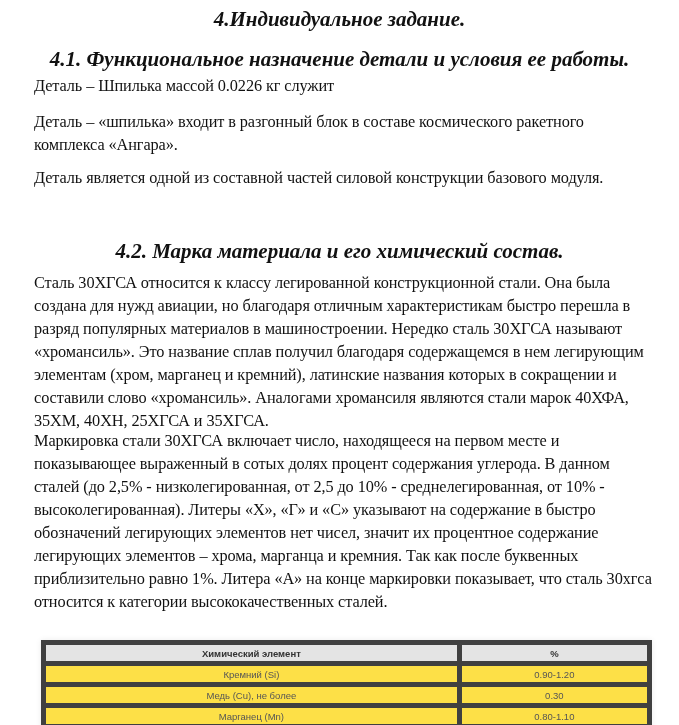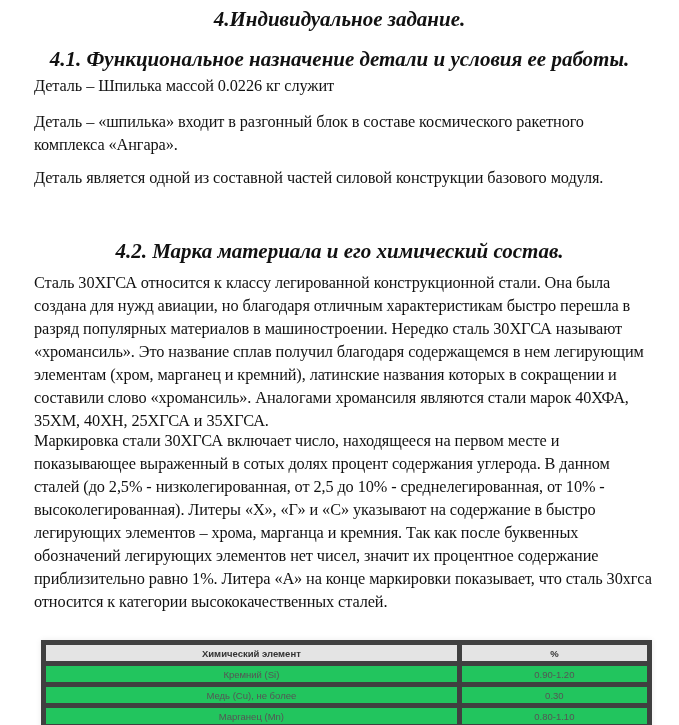--- a/index.html
+++ b/index.html
@@ -76,21 +76,21 @@
       height: 16px;
       padding: 0;
       text-align: center;
       vertical-align: middle;
     }
     .chem-table th {
       background: #e4e4e4;
       font-weight: bold;
       color: #333333;
     }
-    .chem-table td { background: #22c55e; }
+    .chem-table td { background: #fde047; }
     .col-element { width: 421px; }
     .col-percent { width: 190px; }
   </style>
 </head>
 <body>
 
 <div class="page">
 
   <h1 class="title">4.Индивидуальное задание.</h1>
 
@@ -119,22 +119,22 @@
     <span class="line">элементам (хром, марганец и кремний), латинские названия которых в сокращении и</span>
     <span class="line">составили слово «хромансиль». Аналогами хромансиля являются стали марок 40ХФА,</span>
     <span class="line">35ХМ, 40ХН, 25ХГСА и 35ХГСА.</span>
   </p>
 
   <p class="para p5">
     <span class="line">Маркировка стали 30ХГСА включает число, находящееся на первом месте и</span>
     <span class="line">показывающее выраженный в сотых долях процент содержания углерода. В данном</span>
     <span class="line">сталей (до 2,5% - низколегированная, от 2,5 до 10% - среднелегированная, от 10% -</span>
     <span class="line">высоколегированная). Литеры «Х», «Г» и «С» указывают на содержание в быстро</span>
+    <span class="line">обозначений легирующих элементов нет чисел, значит их процентное содержание</span>
     <span class="line">легирующих элементов – хрома, марганца и кремния. Так как после буквенных</span>
-    <span class="line">обозначений легирующих элементов нет чисел, значит их процентное содержание</span>
     <span class="line">приблизительно равно 1%. Литера «А» на конце маркировки показывает, что сталь 30хгса</span>
     <span class="line">относится к категории высококачественных сталей.</span>
   </p>
 
   <table class="chem-table">
     <thead>
       <tr>
         <th class="col-element">Химический элемент</th>
         <th class="col-percent">%</th>
       </tr>

